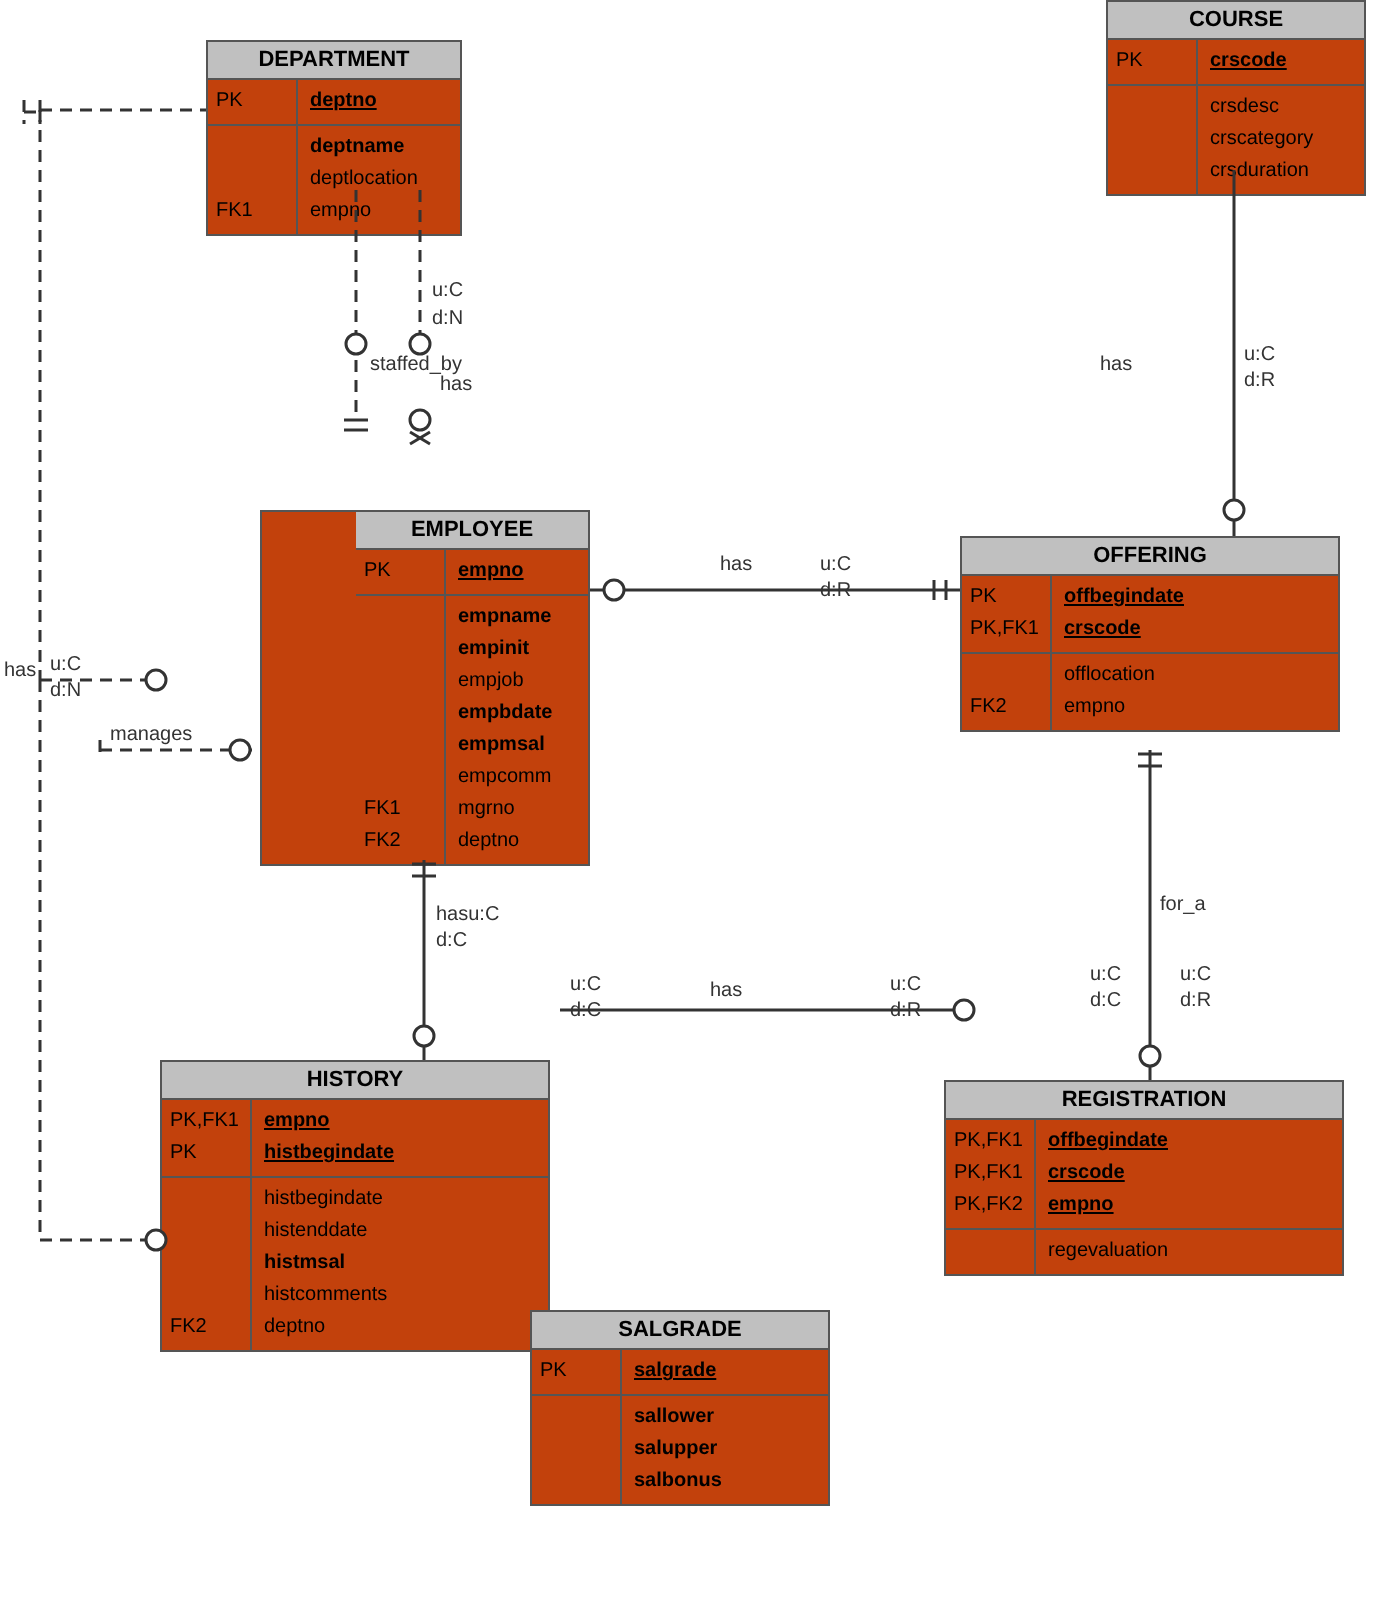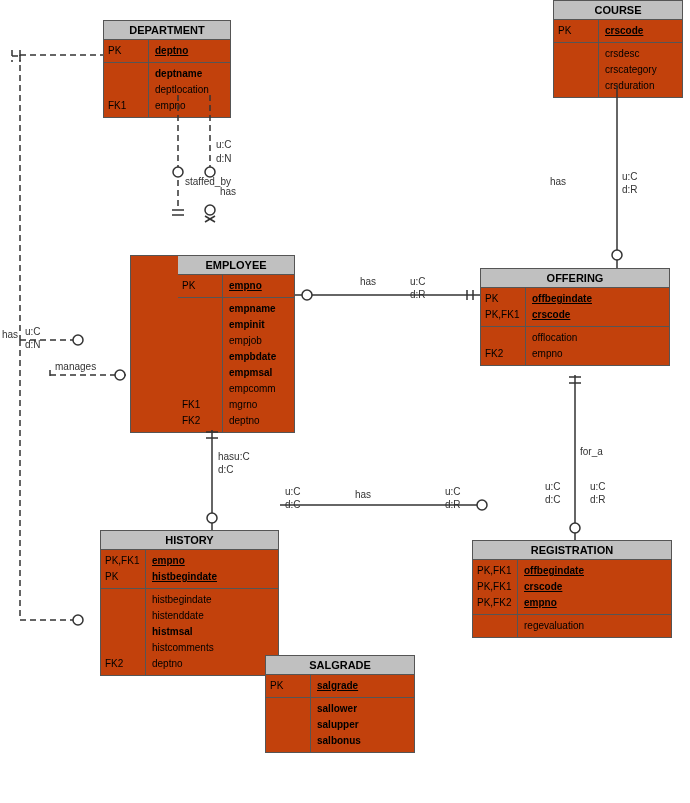--- a/index.html
+++ b/index.html
@@ -180,21 +180,21 @@
         <div>&nbsp;</div>
         <div>FK2</div>
       </div>
       <div class="entity-attrs">
         <div>offlocation</div>
         <div>empno</div>
       </div>
     </div>
   </div>
 
-  <div class="entity" style="left:80px; top:530px; width:179px;margin-left:20px;">
+  <div class="entity" style="left:80px; top:530px; width:195px;">
     <div class="entity-header">HISTORY</div>
     <div class="pk-section">
       <div class="entity-keys" style="line-height:1.6">
         <div>PK,FK1</div>
         <div>PK</div>
       </div>
       <div class="entity-attrs">
         <div><span class="underline bold">empno</span></div>
         <div><span class="underline bold">histbegindate</span></div>
       </div>

